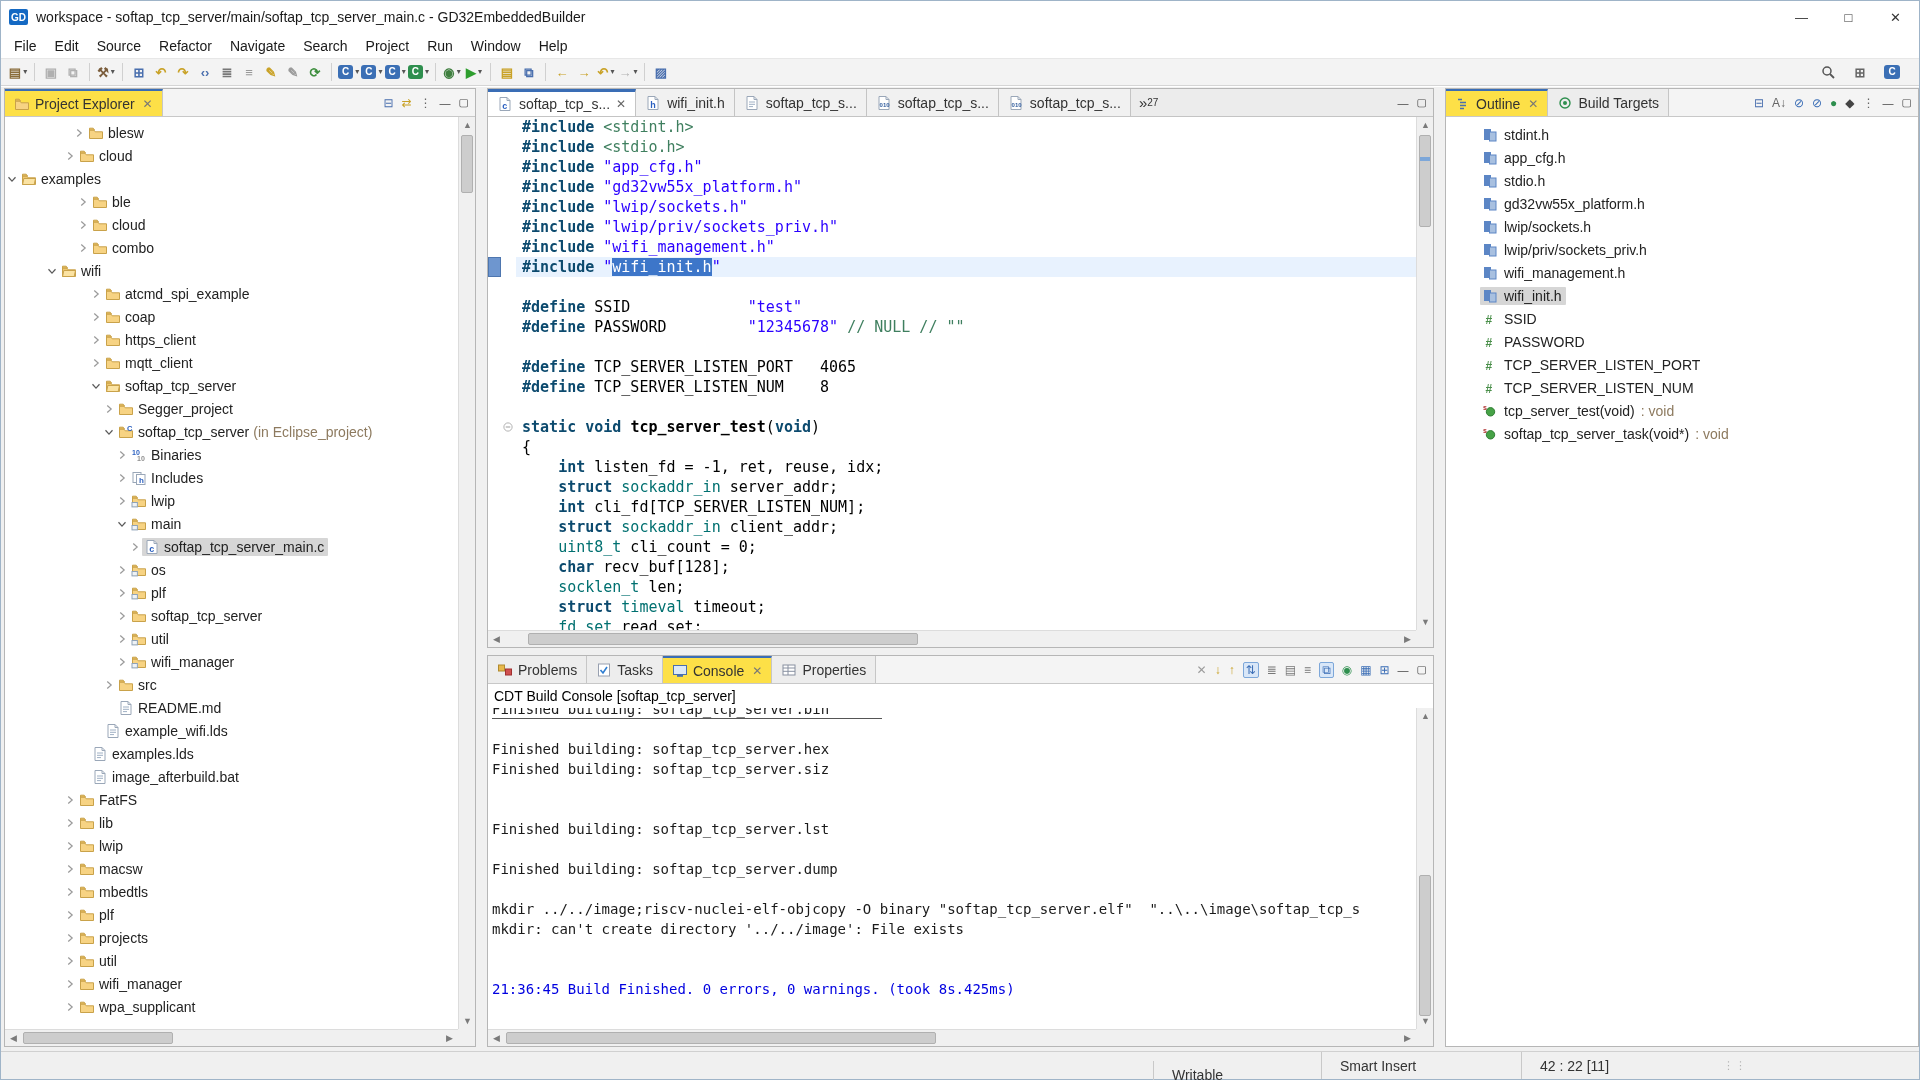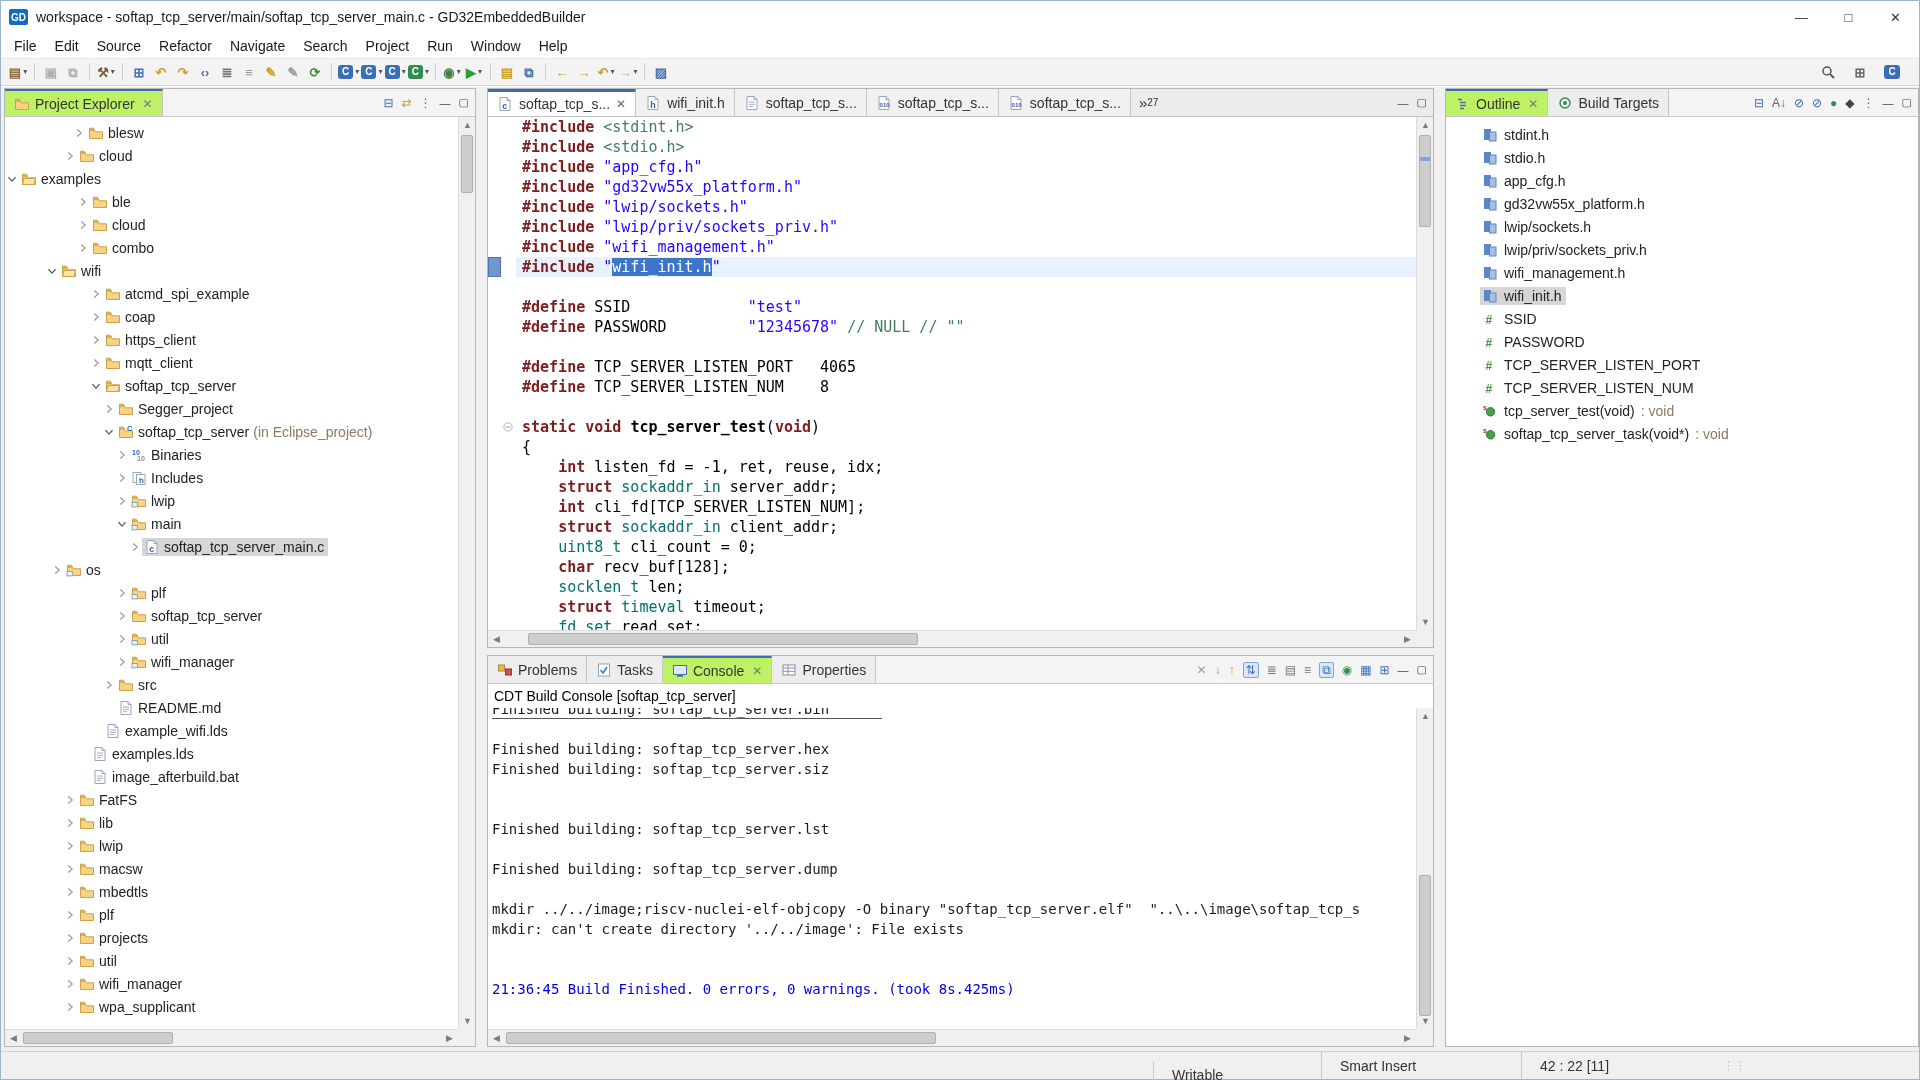--- a/index.html
+++ b/index.html
@@ -37,21 +37,21 @@
   .panel { position:absolute; background:#fff; border:1px solid #b6b6b6; }
   #explorer { left:3px; top:1px; width:472px; bottom:4px; }
   #outlinep { left:1444px; top:1px; width:474px; bottom:4px; }
   #editor-stack { position:absolute; left:486px; top:1px; width:947px; height:560px; background:#fff; border:1px solid #b6b6b6; }
   #console { position:absolute; left:486px; top:568px; width:947px; bottom:4px; background:#fff; border:1px solid #b6b6b6; }
 
   
   .phead { height:28px; background:#f4f4f4; border-bottom:1px solid #c8c8c8; display:flex; align-items:stretch; }
   .ptab { display:flex; align-items:center; gap:5px; padding:0 9px; font-size:14px; color:#333;
     background:#ededed; border-right:1px solid #c6c6c6; white-space:nowrap; }
-  .ptab.active { background:#bef264; border-top:2px solid #3a6db5; }
+  .ptab.active { background:#fde047; border-top:2px solid #3a6db5; }
   .ptab .close { color:#777; font-size:12px; margin-left:3px; }
   .phead-icons { margin-left:auto; display:flex; align-items:center; gap:8px; padding-right:6px; font-size:12px; }
   .picon { color:#666; font-size:12px; line-height:1; }
   .picon.boxed { background:#d9e7f8; border:1px solid #7da7d9; border-radius:2px; padding:1px 2px; }
   .minmax { color:#444; font-size:11px; }
   .icon16 { width:16px; height:16px; flex:none; display:inline-block; }
   .icon16 svg { width:16px; height:16px; display:block; }
 
   
   #tree { position:absolute; top:28px; left:0; right:17px; bottom:17px; overflow:hidden; font-size:14px; padding-top:4px; }
@@ -74,21 +74,21 @@
   
   #codebody { position:absolute; top:28px; left:0; right:17px; bottom:17px; overflow:hidden; background:#fff;
     font-family:"DejaVu Sans Mono", monospace; font-size:15px; line-height:20px; }
   .cline { display:flex; height:20px; white-space:pre; }
   .gmark { width:13px; flex:none; }
   .gmark.cur { background:#6e96cf; border:1px solid #4e76af; }
   .fmark { width:15px; flex:none; position:relative; }
   .fmark svg { width:12px; height:12px; position:absolute; left:1px; top:4px; }
   .ctext { flex:1; padding-left:6px; color:#000; }
   .cline.cur .ctext { background:#e8f2fe; }
-  .kw { color:#7f1d1d; font-weight:bold; }
+  .kw { color:#0c4a6e; font-weight:bold; }
   .str { color:#2a00ff; }
   .cm { color:#3f7f5f; }
   .ty { color:#007070; }
   .fn { font-weight:bold; }
   .sel { background:#3d76c9; color:#fff; }
 
   
   .vscroll { position:absolute; top:28px; right:0; width:17px; bottom:17px; background:#f0f0f0; border-left:1px solid #dcdcdc; }
   .hscroll { position:absolute; left:0; right:17px; bottom:0; height:17px; background:#f0f0f0; border-top:1px solid #dcdcdc; }
   .thumbv { position:absolute; left:2px; right:2px; background:#cdcdcd; border:1px solid #b0b0b0; border-radius:2px; }
@@ -594,21 +594,21 @@
               <span class="icon16">
                 <svg viewBox="0 0 16 16">
                   <path d="M3 1.5 h7 l3 3 V14.5 H3z" fill="#fff" stroke="#9aa7b8"></path>
                   <path d="M10 1.5 v3 h3" fill="none" stroke="#9aa7b8"></path>
                   <text x="5.2" y="12.6" font-size="9" font-weight="bold" fill="#2a5fbf">c</text>
                 </svg>
               </span>
               <span>softap_tcp_server_main.c</span>
             </span>
           </div>
-          <div class="trow " style="padding-left:45px;">
+          <div class="trow " style="padding-left:110px;">
             <span class="texp">
               <svg viewBox="0 0 16 16">
                 <path d="M6 4 l4.5 4 L6 12" fill="none" stroke="#9a9a9a" stroke-width="1.4"></path>
               </svg>
             </span>
             <span class="tlabelwrap">
               <span class="icon16">
                 <svg viewBox="0 0 16 16">
                   <path d="M1.5 5 h4.3 l1.4 1.8 h7.3 V13.5 H1.5z" fill="#f7d383" stroke="#c9a24a"></path>
                   <path d="M1.5 5 V3.2 h3.7 l1.3 1.8z" fill="#e9bd5f" stroke="#c9a24a"></path>
@@ -1166,32 +1166,32 @@
             </span>
           </div>
           <div class="orow">
             <span class="tlabelwrap " style="">
               <span class="icon16">
                 <svg viewBox="0 0 16 16">
                   <rect x="2" y="2" width="7" height="11" fill="#5c86c5"></rect>
                   <rect x="7.5" y="5" width="6.5" height="9" fill="#a8c0e0" stroke="#5c86c5"></rect>
                 </svg>
               </span>
-              <span>stdio.h</span>
+              <span>app_cfg.h</span>
             </span>
           </div>
           <div class="orow">
             <span class="tlabelwrap " style="">
               <span class="icon16">
                 <svg viewBox="0 0 16 16">
                   <rect x="2" y="2" width="7" height="11" fill="#5c86c5"></rect>
                   <rect x="7.5" y="5" width="6.5" height="9" fill="#a8c0e0" stroke="#5c86c5"></rect>
                 </svg>
               </span>
-              <span>app_cfg.h</span>
+              <span>stdio.h</span>
             </span>
           </div>
           <div class="orow">
             <span class="tlabelwrap " style="">
               <span class="icon16">
                 <svg viewBox="0 0 16 16">
                   <rect x="2" y="2" width="7" height="11" fill="#5c86c5"></rect>
                   <rect x="7.5" y="5" width="6.5" height="9" fill="#a8c0e0" stroke="#5c86c5"></rect>
                 </svg>
               </span>

